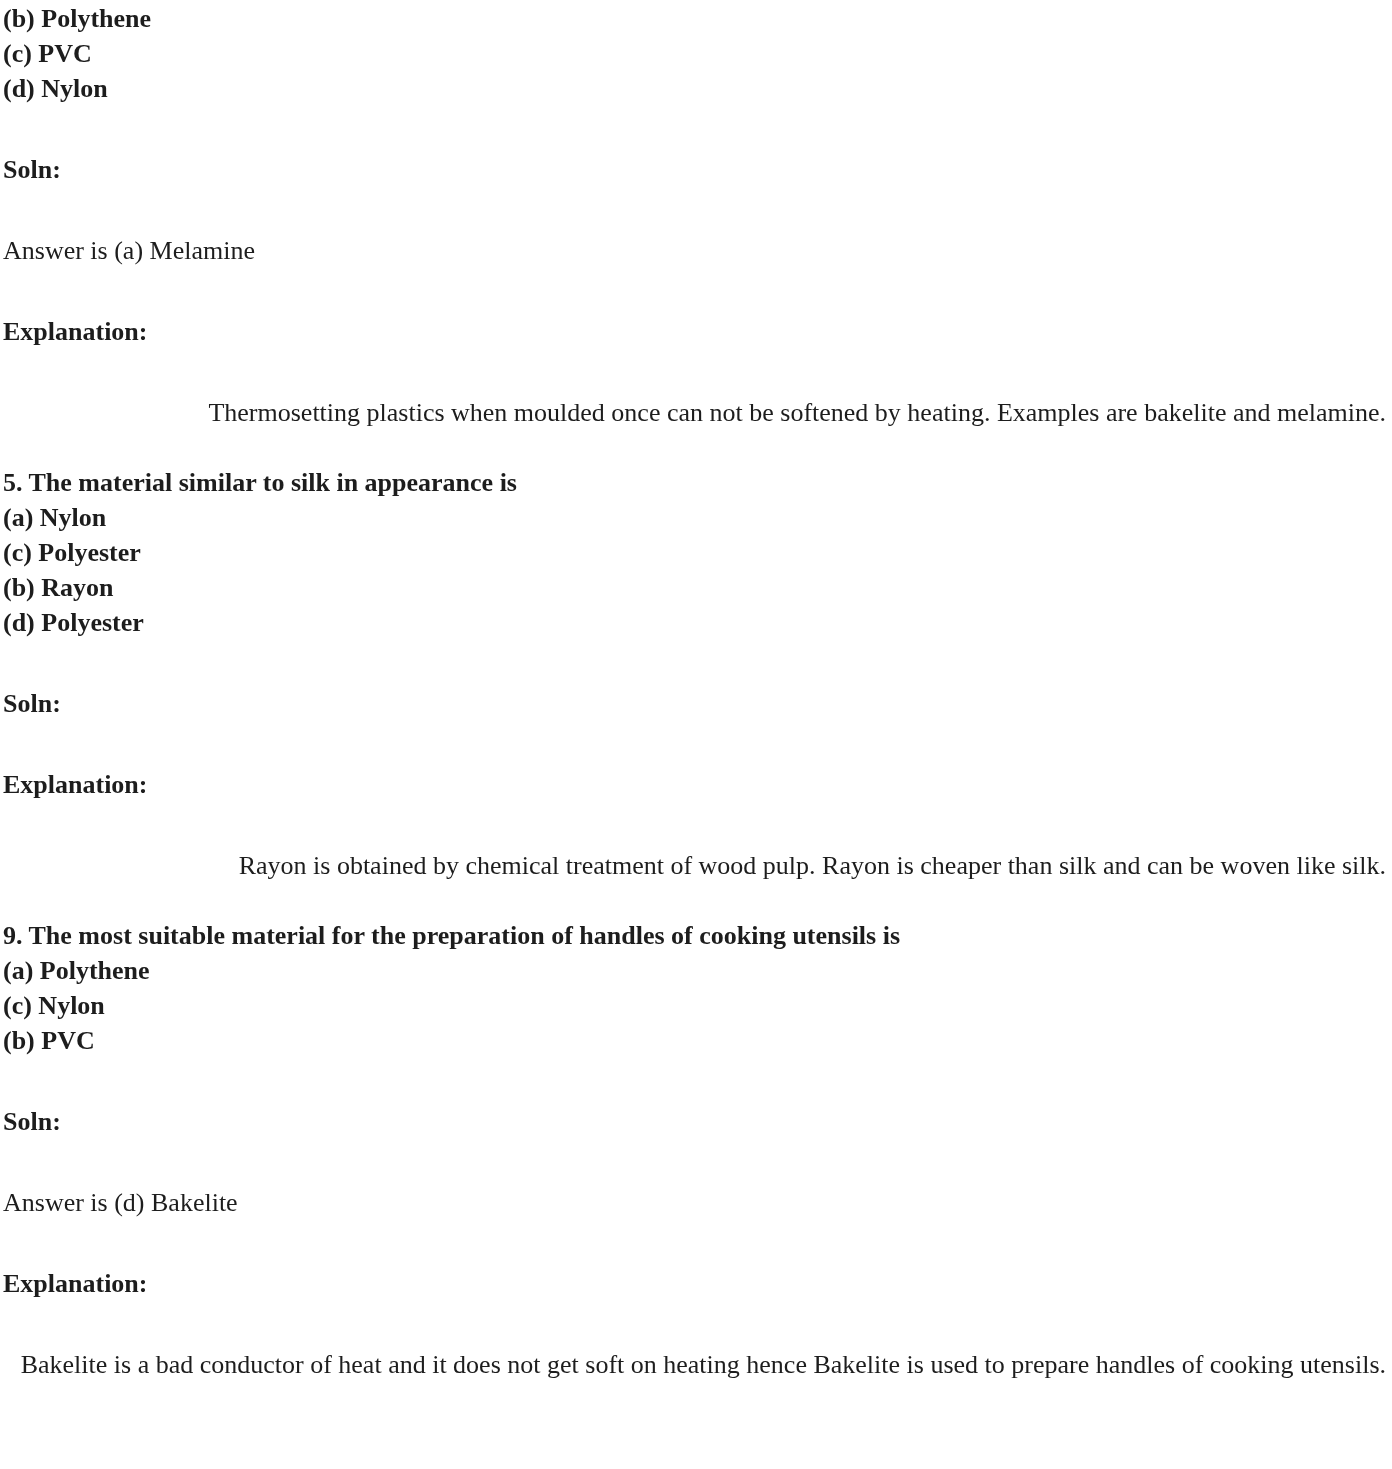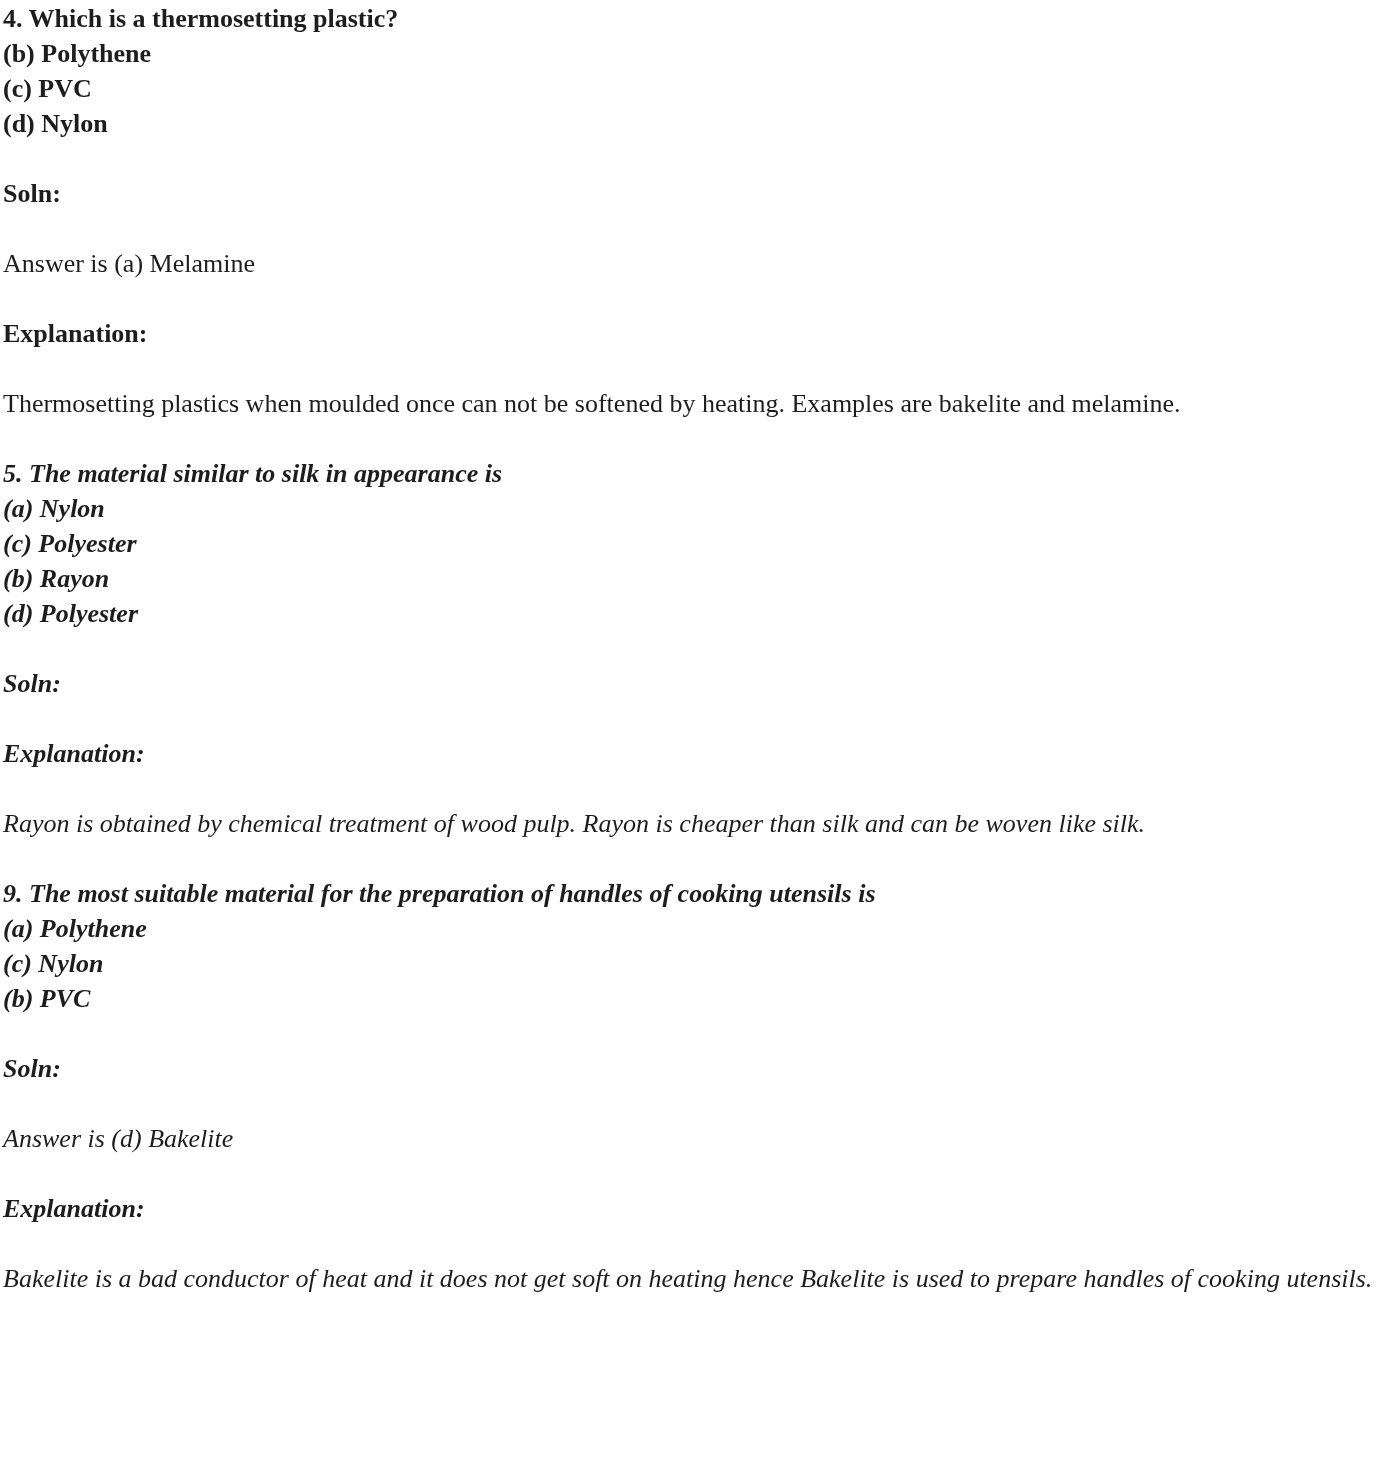--- a/index.html
+++ b/index.html
@@ -19,39 +19,38 @@
   }
   .doc {
     padding: 1px 6px 0 3px;
   }
   .line {
     margin: 0;
     white-space: nowrap;
   }
   .wrapline {
     margin: 0;
+    text-align: right;
   }
   .bold {
     font-weight: bold;
   }
   .para {
-    margin-top: 35px;
+    margin-top: 46px;
   }
   .qblock + .qblock {
     margin-top: 35px;
-    font-style: italic;
   }
 </style>
 </head>
 <body>
 
 <div class="doc">
 
   <section class="qblock">
-    <div class="line bold">4. Which is a thermosetting plastic?</div>
     <div class="line bold">(b) Polythene</div>
     <div class="line bold">(c) PVC</div>
     <div class="line bold">(d) Nylon</div>
     <div class="line bold para">Soln:</div>
     <div class="line para">Answer is (a) Melamine</div>
     <div class="line bold para">Explanation:</div>
     <div class="wrapline para">Thermosetting plastics when moulded once can not be softened by heating. Examples are bakelite and melamine.</div>
   </section>
 
   <section class="qblock">

